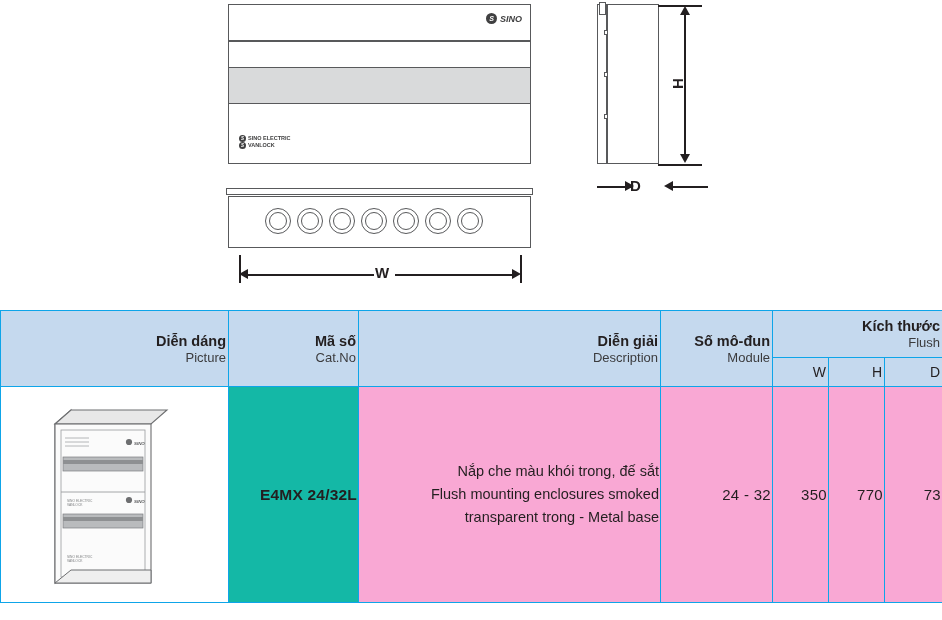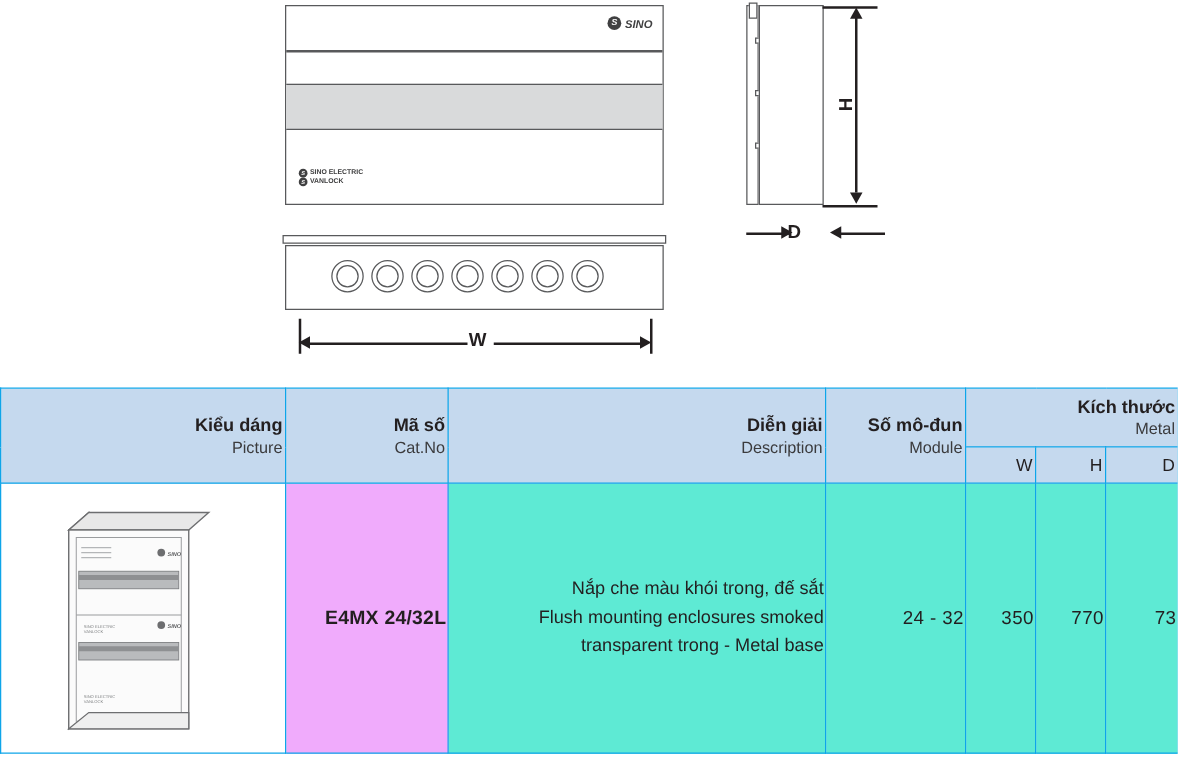--- a/index.html
+++ b/index.html
@@ -243,24 +243,24 @@
   }
   .sub-dim {
     background: #c5d9ee;
     font-size: 14px;
     font-weight: normal;
     color: #231f20;
     height: 26px;
   }
   tbody td {
     height: 216px;
-    background: #5eead4;
+    background: #f9a8d4;
   }
   td.catno {
-    background: #f0abfc;
+    background: #14b8a6;
     font-size: 15.5px;
     font-weight: bold;
     letter-spacing: .2px;
   }
   td.picture { background: #ffffff; }
   td.desc {
     text-align: left;
     padding-left: 18px;
     font-size: 14.5px;
     line-height: 23px;
@@ -354,38 +354,38 @@
       <col style="width:130px">
       <col style="width:302px">
       <col style="width:112px">
       <col style="width:56px">
       <col style="width:56px">
       <col style="width:58px">
     </colgroup>
     <thead>
       <tr>
         <th rowspan="2">
-          <span class="th-vn">Kiểu dáng</span>
+          <span class="th-vn">Diễn dáng</span>
           <span class="th-en">Picture</span>
         </th>
         <th rowspan="2">
           <span class="th-vn">Mã số</span>
           <span class="th-en">Cat.No</span>
         </th>
         <th rowspan="2">
           <span class="th-vn">Diễn giải</span>
           <span class="th-en">Description</span>
         </th>
         <th rowspan="2">
           <span class="th-vn">Số mô-đun</span>
           <span class="th-en">Module</span>
         </th>
         <th colspan="3">
           <span class="th-vn">Kích thước</span>
-          <span class="th-en">Metal</span>
+          <span class="th-en">Flush</span>
         </th>
       </tr>
       <tr>
         <th class="sub-dim">W</th>
         <th class="sub-dim">H</th>
         <th class="sub-dim">D</th>
       </tr>
     </thead>
     <tbody>
       <tr>

